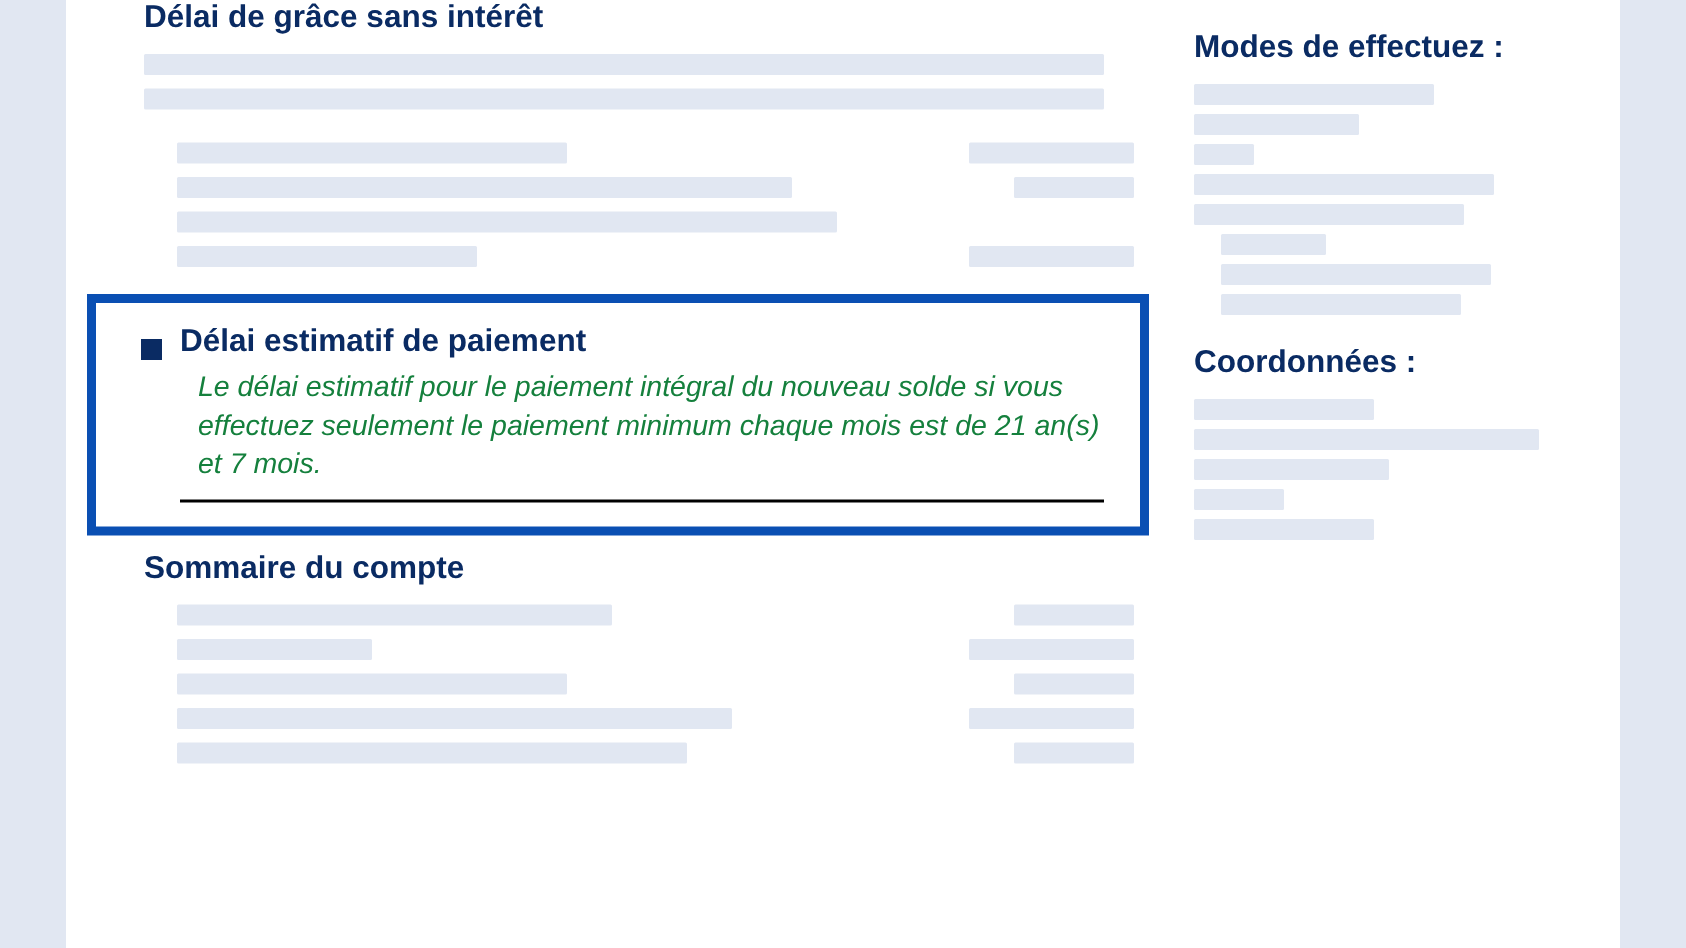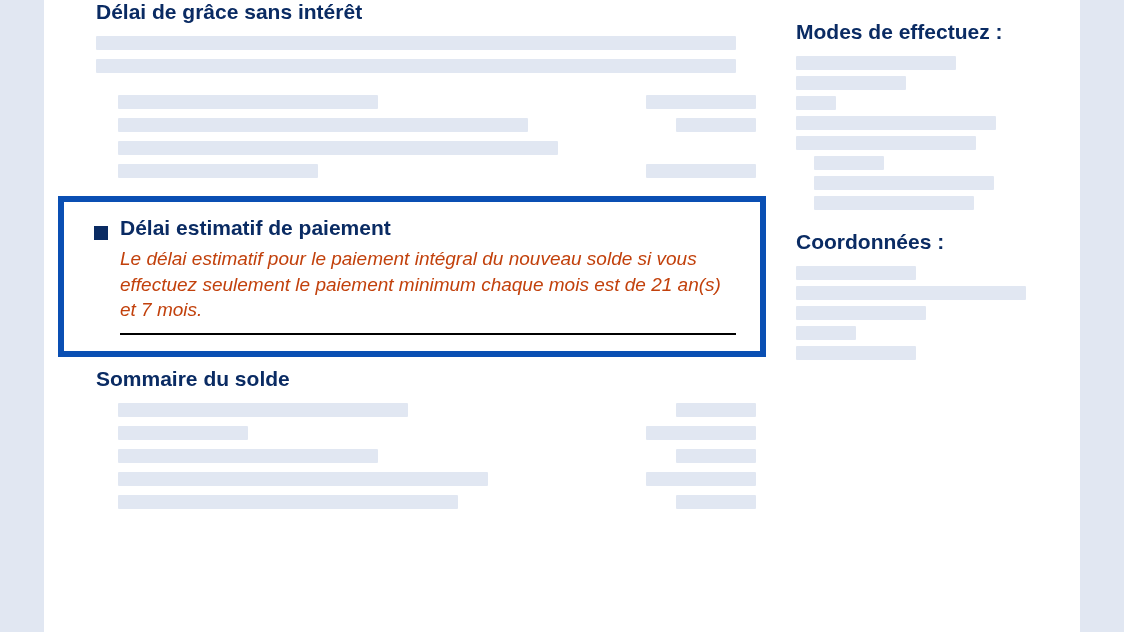--- a/index.html
+++ b/index.html
@@ -70,22 +70,22 @@
   }
   .highlight-title {
     color: #0a2b63;
     font-weight: 700;
     font-size: 21px;
   }
   .highlight-body {
     font-style: italic;
     font-size: 19px;
     line-height: 1.35;
-    color: #c2410c;
-    margin-left: 26px;
+    color: #15803d;
+    margin-left: 38px;
   }
   .hr-thin {
     border: none;
     border-top: 2px solid #000;
     margin: 10px 0 0 26px;
   }
   .r-slot { margin-bottom: 6px; }
 </style>
 </head>
 <body>
@@ -122,21 +122,21 @@
 
       <div class="highlight-box">
         <div class="highlight-head">
           <div class="sq"></div>
           <div class="highlight-title">Délai estimatif de paiement</div>
         </div>
         <div class="highlight-body">Le délai estimatif pour le paiement intégral du nouveau solde si vous effectuez seulement le paiement minimum chaque mois est de 21 an(s) et 7 mois.</div>
         <hr class="hr-thin">
       </div>
 
-      <h2>Sommaire du solde</h2>
+      <h2>Sommaire du compte</h2>
 
       <div class="indent-rows">
         <div class="row">
           <div class="ph" style="width:290px;"></div>
           <div style="flex:1"></div>
           <div class="ph" style="width:80px;"></div>
         </div>
         <div class="row">
           <div class="ph" style="width:130px;"></div>
           <div style="flex:1"></div>

